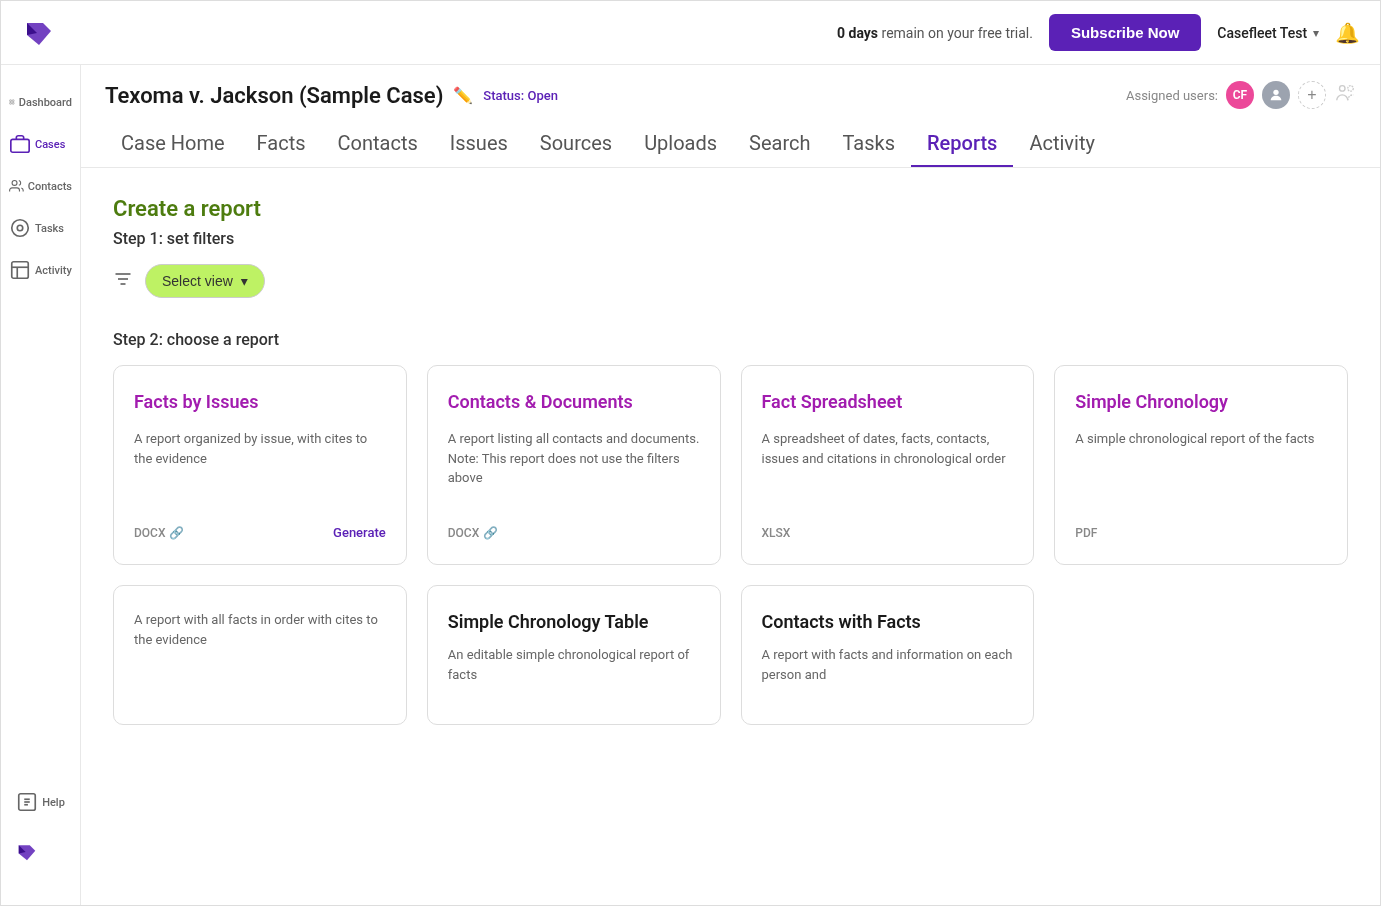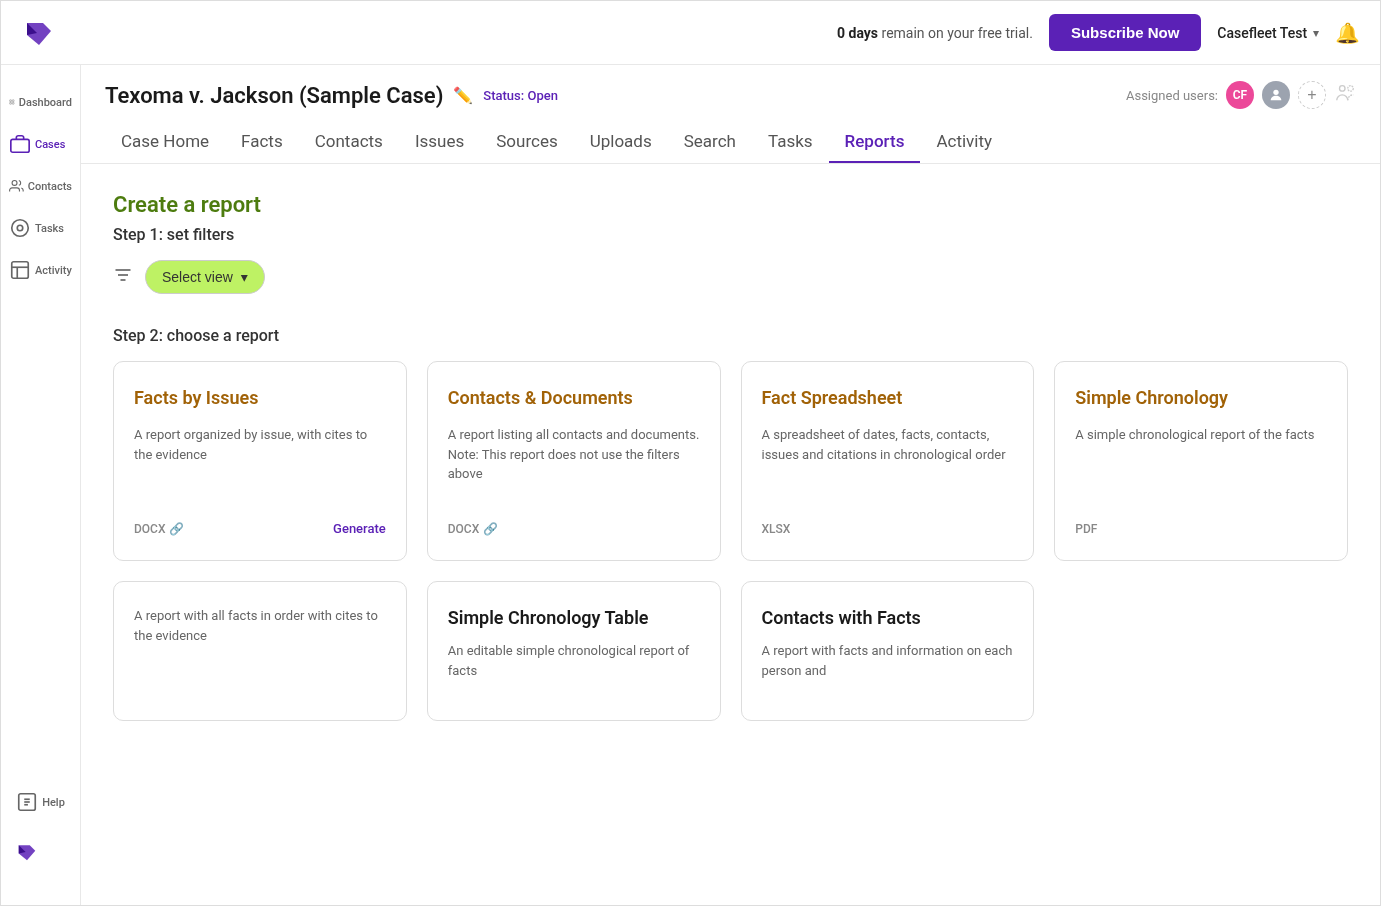--- a/index.html
+++ b/index.html
@@ -43,37 +43,37 @@
     .status-badge { font-size: 13px; color: #5b21b6; font-weight: 500; }
     .assigned-users { display: flex; align-items: center; gap: 8px; }
     .assigned-label { font-size: 13px; color: #888; }
     .avatar { width: 28px; height: 28px; border-radius: 50%; background: #ec4899; display: flex; align-items: center; justify-content: center; color: #fff; font-size: 12px; font-weight: 600; }
     .avatar-gray { width: 28px; height: 28px; border-radius: 50%; background: #ccc; display: flex; align-items: center; justify-content: center; color: #fff; font-size: 12px; }
     .add-user-btn { width: 28px; height: 28px; border-radius: 50%; border: 1.5px dashed #ccc; display: flex; align-items: center; justify-content: center; color: #888; cursor: pointer; font-size: 16px; background: none; }
     .manage-users-icon { color: #ccc; font-size: 20px; cursor: pointer; }
 
     
     .case-tabs { display: flex; gap: 0; }
-    .tab { padding: 10px 16px; font-size: 17px; color: #555; cursor: pointer; border-bottom: 2px solid transparent; text-decoration: none; }
+    .tab { padding: 10px 16px; font-size: 20px; color: #555; cursor: pointer; border-bottom: 2px solid transparent; text-decoration: none; }
     .tab.active { color: #5b21b6; border-bottom: 2px solid #5b21b6; font-weight: 500; }
 
     
     .page-content { flex: 1; overflow-y: auto; padding: 28px 32px; }
     .page-title { font-size: 22px; font-weight: 600; color: #4d7c0f; margin-bottom: 8px; }
     .step-title { font-size: 16px; font-weight: 500; color: #333; margin-bottom: 16px; }
 
     
     .filters-row { display: flex; align-items: center; gap: 12px; margin-bottom: 32px; }
     .filter-icon { color: #555; font-size: 18px; }
     .select-view-btn { display: flex; align-items: center; gap: 8px; padding: 8px 16px; border: 1.5px solid #ccc; border-radius: 20px; background: #bef264; cursor: pointer; font-size: 14px; color: #333; }
 
     
     .cards-grid { display: grid; grid-template-columns: repeat(4, 1fr); gap: 20px; margin-bottom: 20px; }
     .report-card { border: 1.5px solid #ddd; border-radius: 10px; padding: 24px 20px; background: #fff; cursor: pointer; min-height: 200px; display: flex; flex-direction: column; }
-    .card-title { font-size: 18px; font-weight: 600; color: #a16207; margin-bottom: 16px; line-height: 1.3; }
+    .card-title { font-size: 18px; font-weight: 600; color: #a21caf; margin-bottom: 16px; line-height: 1.3; }
     .card-desc { font-size: 13px; color: #666; line-height: 1.5; flex: 1; }
     .card-footer { display: flex; align-items: center; justify-content: space-between; margin-top: 16px; }
     .card-format { font-size: 12px; color: #888; font-weight: 500; display: flex; align-items: center; gap: 4px; }
     .generate-link { color: #5b21b6; font-size: 13px; font-weight: 500; text-decoration: none; cursor: pointer; }
     .link-icon { font-size: 12px; color: #999; }
 
     
     .cards-grid-row2 { display: grid; grid-template-columns: repeat(4, 1fr); gap: 20px; }
     .report-card-partial { border: 1.5px solid #ddd; border-radius: 10px; padding: 24px 20px; background: #fff; cursor: pointer; height: 140px; overflow: hidden; display: flex; flex-direction: column; }
     .report-card-partial .card-title { font-size: 18px; font-weight: 600; color: #1a1a1a; margin-bottom: 12px; line-height: 1.3; }

